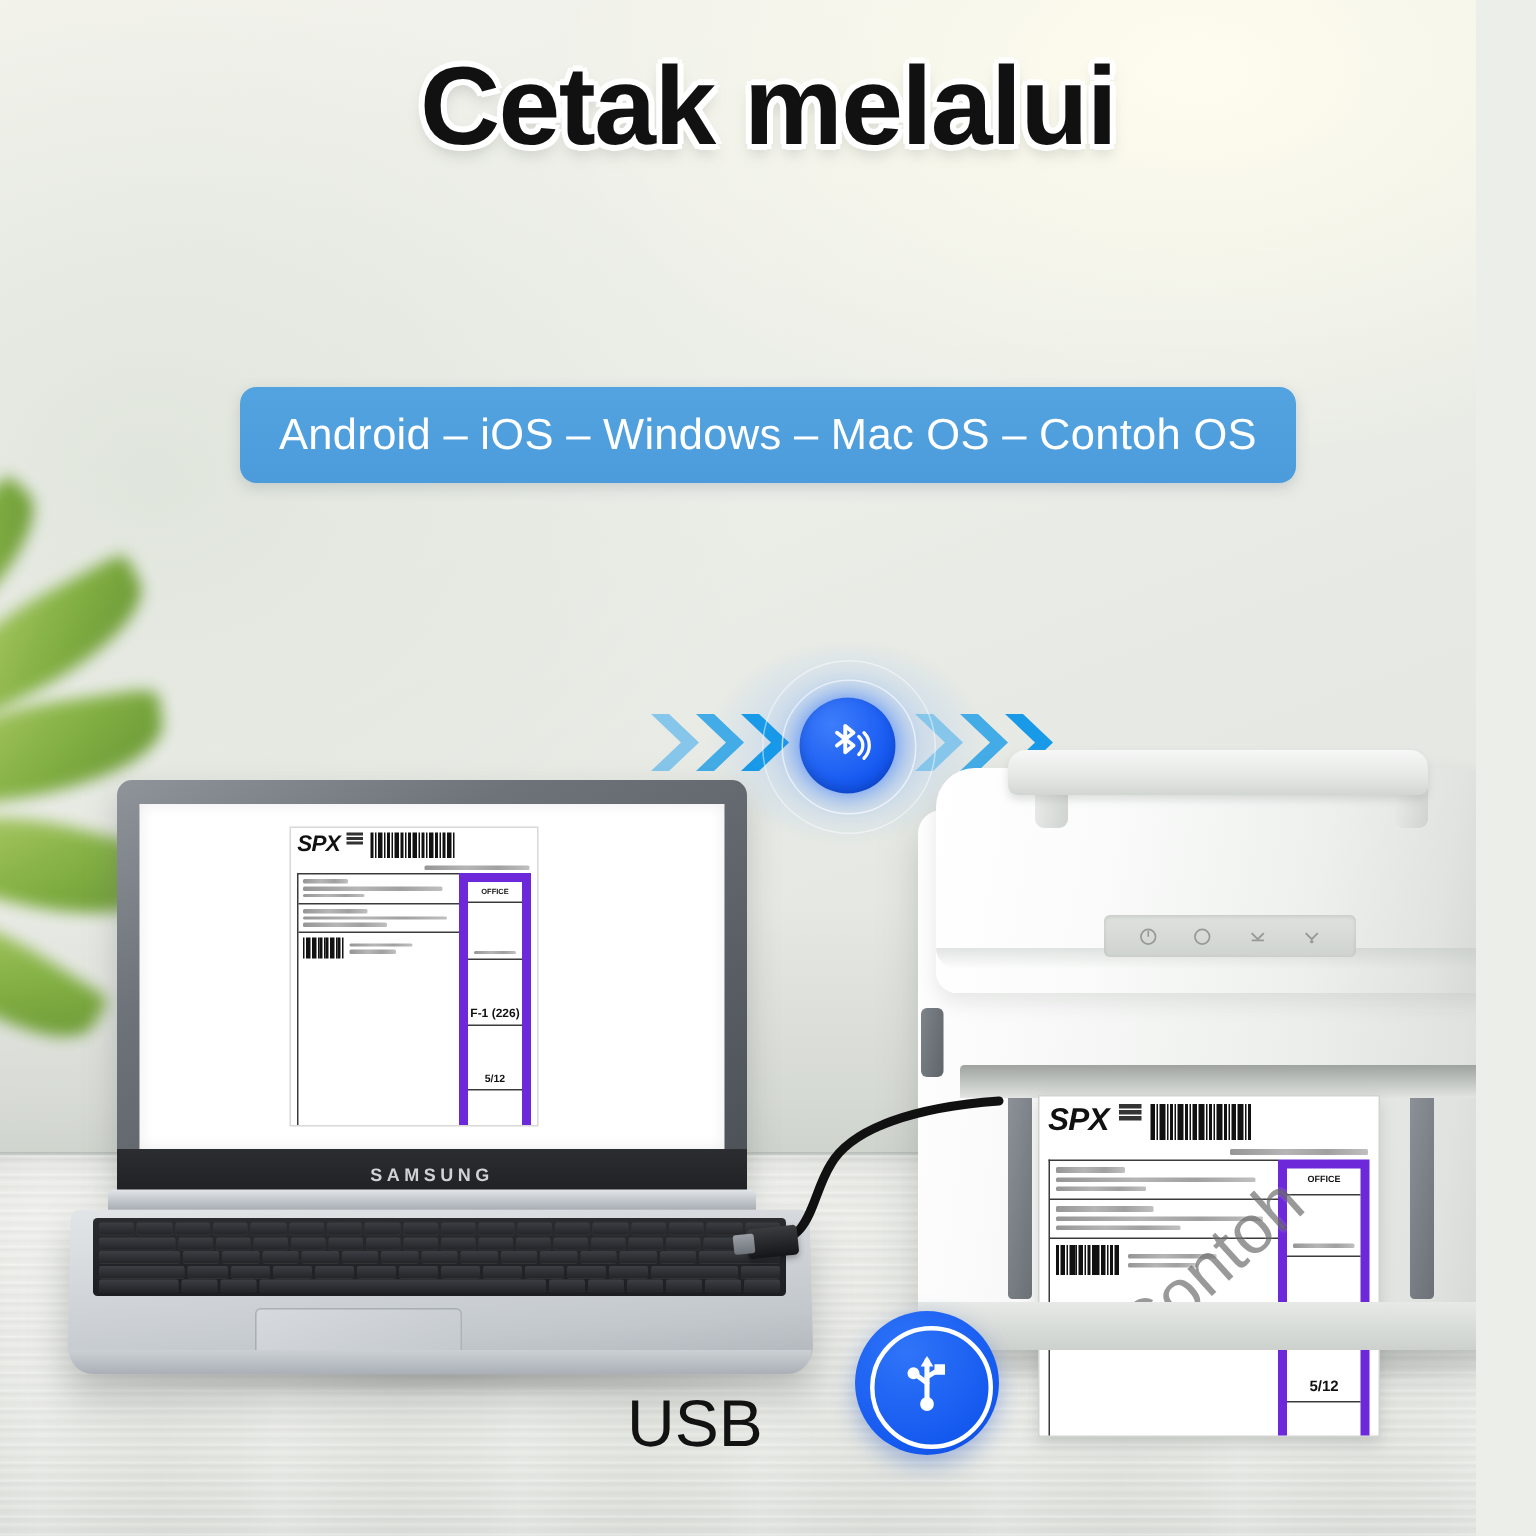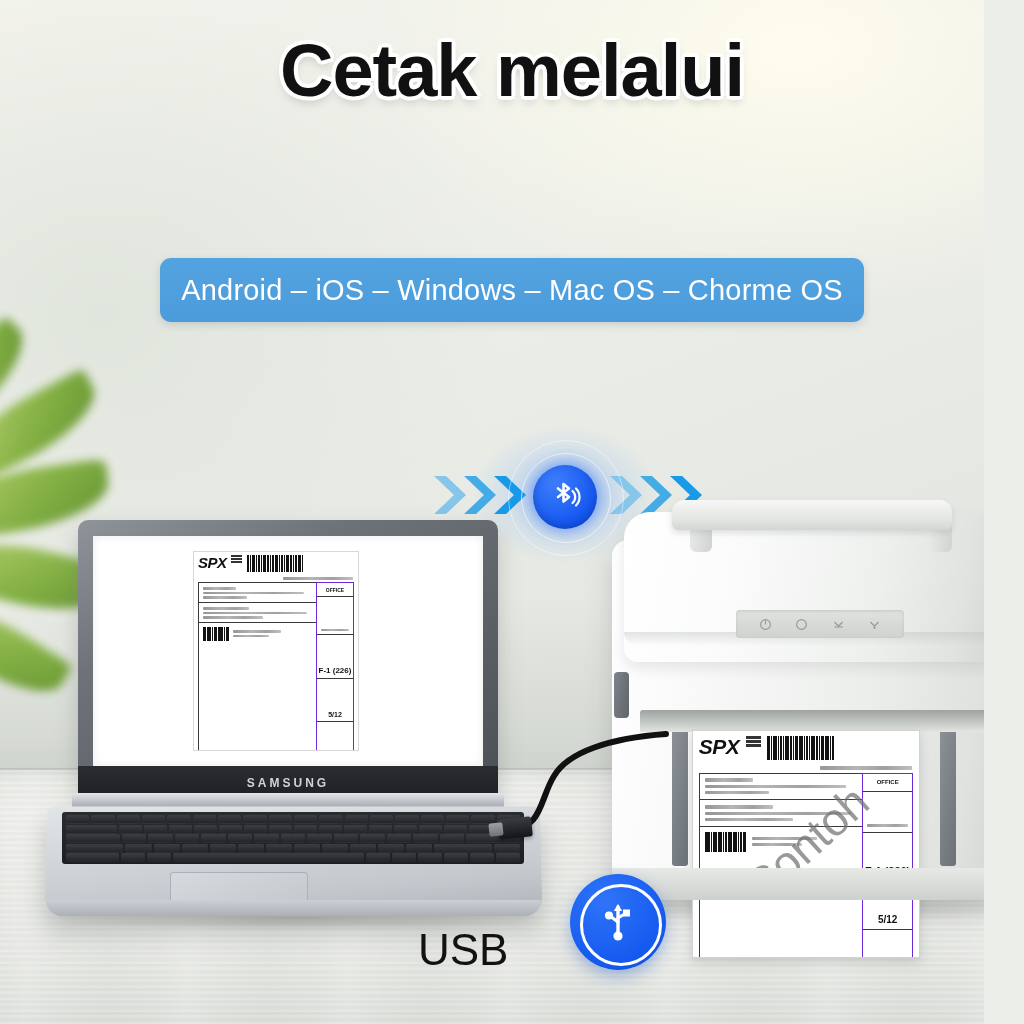--- a/index.html
+++ b/index.html
@@ -195,21 +195,21 @@
   .lbl{background:#fff;box-sizing:border-box;overflow:hidden;position:relative;}
   .lbl .hdr{display:flex;align-items:flex-start;padding:2% 2.5% 0 2.5%;}
   .lbl .spx{font-weight:800;font-style:italic;color:#111;line-height:1;letter-spacing:-.5px;}
   .lbl .spx-sub{display:flex;flex-direction:column;justify-content:center;margin-left:3%;}
   .lbl .spx-sub i{display:block;background:#333;margin-bottom:1px;}
   .lbl .bar{display:flex;gap:1px;align-items:flex-end;flex:1;margin-left:3%;}
   .lbl .bar i{display:block;background:#111;}
   .lbl .hdrnum{text-align:right;color:#444;padding-right:3%;}
   .lbl .body{display:flex;padding:0 2.5%;}
   .lbl .bleft{flex:1;border:1px solid #3a3a3a;border-right:none;}
-  .lbl .brite{width:23%;border:1px solid #6d28d9;display:flex;flex-direction:column;gap:28px;}
+  .lbl .brite{width:23%;border:6px solid #6d28d9;display:flex;flex-direction:column;gap:28px;}
   .lbl .cell{border-bottom:1px solid #3a3a3a;text-align:center;color:#111;font-weight:700;display:flex;align-items:center;justify-content:center;}
   .lbl .cell.dark{background:#6d6d6d;color:#fff;display:flex;}
   .lbl .cell.dark span{flex:1;border-right:1px solid #fff;}
   .lbl .cell.dark span:last-child{border-right:none;}
   .lbl .blur{background:linear-gradient(90deg,#555 0%,#888 40%,#666 70%,#999 100%);opacity:.62;border-radius:1px;}
   .lbl .sect{border-bottom:1px solid #3a3a3a;padding:3% 3%;}
   .lbl .qrrow{display:flex;align-items:center;border:1px solid #3a3a3a;border-top:none;margin:0 2.5%;padding:1.5% 2%;}
   .lbl .qr{background:
       repeating-linear-gradient(90deg,#111 0 2px,#fff 2px 4px),
       repeating-linear-gradient(0deg,#111 0 2px,#fff 2px 4px);
@@ -322,21 +322,21 @@
   <div class="desk"></div>
   <div class="desk-grain"></div>
   <div class="desk-grain2"></div>
   <div class="cup"></div>
 
   <div class="title-wrap">
     <div class="t-line1">Cetak melalui</div>
   </div>
 
   <div class="os-banner">
-    <span>Android – iOS – Windows – Mac OS – Chorme OS</span>
+    <span>Android – iOS – Windows – Mac OS – Contoh OS</span>
   </div>
 
   <div class="bt-glow"></div>
 
   <div class="chev" style="left:432px;">
     <svg width="96" height="46" viewBox="0 0 96 46">
       <path d="M2 4 L22 23 L2 42 L14 42 L34 23 L14 4 Z" fill="#85c6ea"></path>
       <path d="M32 4 L52 23 L32 42 L44 42 L64 23 L44 4 Z" fill="#43ace6"></path>
       <path d="M62 4 L82 23 L62 42 L74 42 L94 23 L74 4 Z" fill="#189ae9"></path>
     </svg>

